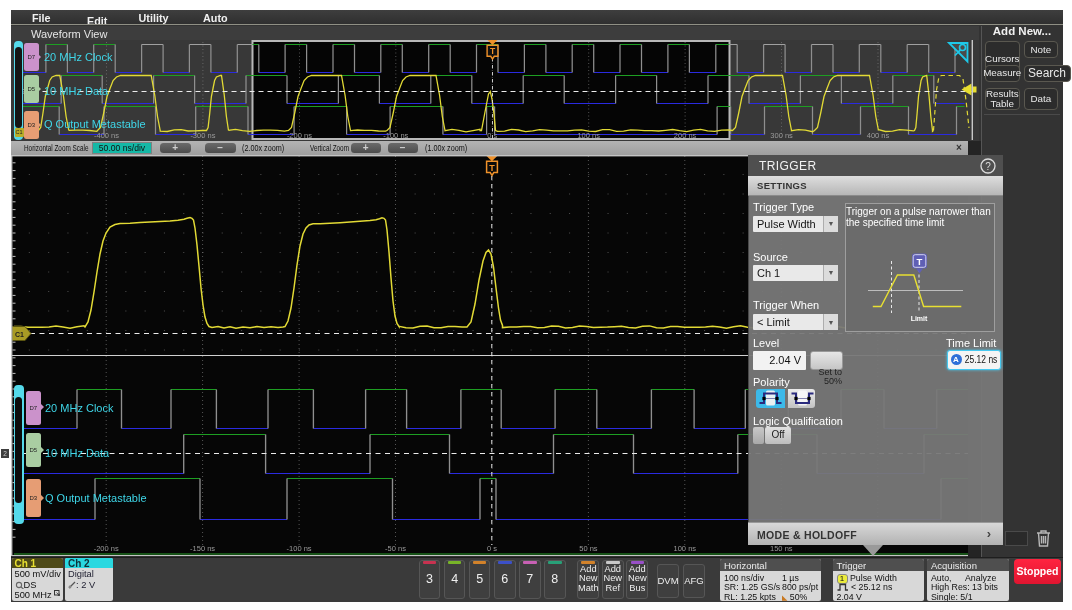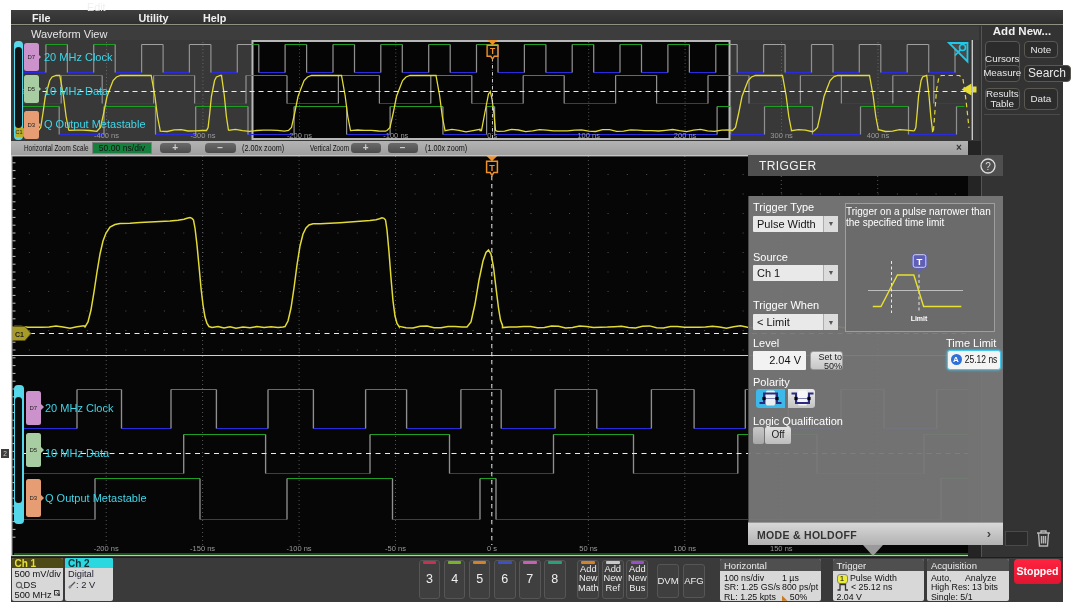--- a/index.html
+++ b/index.html
@@ -13,23 +13,23 @@
 .bbtn{position:absolute;background:#3f3f3f;border:1px solid #565656;border-radius:3px;color:#efefef;display:flex;align-items:center;justify-content:center;text-align:center}
 .stripe{position:absolute;height:2.6px;border-radius:1px}
 .bx{position:absolute;background:#d8d8d8;border-radius:2px;overflow:hidden}
 .bx .hd{background:#4f4f4f;color:#ececec;font-size:9.5px;padding:1px 0 1px 4px;height:12px}
 .bx .r{position:absolute;color:#111;font-size:8.8px;white-space:nowrap}
 </style></head>
 <body>
 <div id="app"></div>
 <div class="abs" style="left:10.5px;top:10px;width:1052.5px;height:14px;background:linear-gradient(#3e3e3e,#2f2f2f)"></div>
 <div class="abs" style="left:32px;top:11.5px;color:#f0f0f0;font-size:10.8px;font-weight:bold">File</div>
-<div class="abs" style="left:87px;top:1px;color:#f0f0f0;font-size:10.8px;font-weight:normal">Edit</div>
+<div class="abs" style="left:87px;top:15px;color:#f0f0f0;font-size:10.8px;font-weight:bold">Edit</div>
 <div class="abs" style="left:138.5px;top:11.5px;color:#f0f0f0;font-size:10.8px;font-weight:bold">Utility</div>
-<div class="abs" style="left:203px;top:11.5px;color:#f0f0f0;font-size:10.8px;font-weight:bold">Help</div>
+<div class="abs" style="left:203px;top:11.5px;color:#f0f0f0;font-size:10.8px;font-weight:bold">Auto</div>
 <div class="abs" style="left:10.5px;top:24px;width:1052.5px;height:1px;background:#8f8f84"></div>
 <div class="abs" style="left:10.5px;top:25.5px;width:968px;height:14.5px;background:#3d3d3d"></div>
 <div class="abs" style="left:31px;top:27.5px;color:#e5e5e5;font-size:11px">Waveform View</div>
 <svg style="position:absolute;left:10.5px;top:40px" width="968" height="101">
     <rect x="0" y="0" width="968" height="101" fill="#383838"></rect>
     <rect x="241.5" y="1.0" width="477" height="98" fill="#050505" stroke="#b8b8b8" stroke-width="2"></rect>
     <line x1="95.5" y1="2.0" x2="95.5" y2="99.0" stroke="#888" stroke-width="0.8" stroke-dasharray="1 2.5" opacity="0.75"></line>
     <line x1="191.9" y1="2.0" x2="191.9" y2="99.0" stroke="#888" stroke-width="0.8" stroke-dasharray="1 2.5" opacity="0.75"></line>
     <line x1="288.4" y1="2.0" x2="288.4" y2="99.0" stroke="#888" stroke-width="0.8" stroke-dasharray="1 2.5" opacity="0.75"></line>
     <line x1="384.8" y1="2.0" x2="384.8" y2="99.0" stroke="#888" stroke-width="0.8" stroke-dasharray="1 2.5" opacity="0.75"></line>
@@ -231,21 +231,21 @@
 <div class="abs" style="left:38px;top:54px;border-left:3px solid #cb92cb;border-top:3px solid transparent;border-bottom:3px solid transparent;z-index:4"></div>
 <div class="badge" style="left:24px;top:75px;height:28px;background:#a9cda2">D5</div>
 <div class="abs" style="left:38px;top:86px;border-left:3px solid #a9cda2;border-top:3px solid transparent;border-bottom:3px solid transparent;z-index:4"></div>
 <div class="badge" style="left:24px;top:111px;height:28px;background:#e69d74">D3</div>
 <div class="abs" style="left:38px;top:122px;border-left:3px solid #e69d74;border-top:3px solid transparent;border-bottom:3px solid transparent;z-index:4"></div>
 <div class="cyanlbl" style="left:44px;top:51px">20 MHz Clock</div>
 <div class="cyanlbl" style="left:44px;top:84.5px">10 MHz Data</div>
 <div class="cyanlbl" style="left:44px;top:118px">Q Output Metastable</div>
 <div class="abs" style="left:10.5px;top:141px;width:957.5px;height:13.5px;background:linear-gradient(#b4b4b4,#9f9f9f)"></div>
 <div class="abs" style="left:24px;top:143px;color:#111;font-size:8.5px;transform:scaleX(.75);transform-origin:0 0;white-space:nowrap">Horizontal Zoom Scale</div>
-<div class="abs" style="left:92px;top:142px;width:60px;height:11.5px;background:#15803d;border:1px solid #808080;color:#111;font-size:8.6px;text-align:center;line-height:10px">50.00 ns/div</div>
+<div class="abs" style="left:92px;top:142px;width:60px;height:11.5px;background:#14b8a6;border:1px solid #808080;color:#111;font-size:8.6px;text-align:center;line-height:10px">50.00 ns/div</div>
 <div class="abs" style="left:160px;top:142.5px;width:30.5px;height:10.5px;background:linear-gradient(#6a6a6a,#4c4c4c);border-radius:3.5px;color:#cfcfcf;font-size:10px;font-weight:bold;text-align:center;line-height:9.5px">+</div>
 <div class="abs" style="left:205px;top:142.5px;width:30.5px;height:10.5px;background:linear-gradient(#6a6a6a,#4c4c4c);border-radius:3.5px;color:#cfcfcf;font-size:10px;font-weight:bold;text-align:center;line-height:9.5px">−</div>
 <div class="abs" style="left:350.5px;top:142.5px;width:30.5px;height:10.5px;background:linear-gradient(#6a6a6a,#4c4c4c);border-radius:3.5px;color:#cfcfcf;font-size:10px;font-weight:bold;text-align:center;line-height:9.5px">+</div>
 <div class="abs" style="left:387.5px;top:142.5px;width:30.5px;height:10.5px;background:linear-gradient(#6a6a6a,#4c4c4c);border-radius:3.5px;color:#cfcfcf;font-size:10px;font-weight:bold;text-align:center;line-height:9.5px">−</div>
 <div class="abs" style="left:242px;top:143px;color:#111;font-size:8.5px;transform:scaleX(.85);transform-origin:0 0;white-space:nowrap">(2.00x zoom)</div>
 <div class="abs" style="left:310px;top:143px;color:#111;font-size:8.5px;transform:scaleX(.75);transform-origin:0 0;white-space:nowrap">Vertical Zoom</div>
 <div class="abs" style="left:425px;top:143px;color:#111;font-size:8.5px;transform:scaleX(.85);transform-origin:0 0;white-space:nowrap">(1.00x zoom)</div>
 <div class="abs" style="left:956px;top:141.5px;color:#333;font-size:10px;font-weight:bold">×</div>
 <svg style="position:absolute;left:11px;top:155px" width="959" height="401">
     <rect x="0" y="0" width="959" height="401" fill="#060606"></rect>
@@ -383,20 +383,23 @@
   </svg>
 <div class="abs" style="left:1005px;top:531px;width:23px;height:15px;background:#2a2a2a;border:1px solid #4a4a4a"></div>
 <div class="abs" style="left:748px;top:155px;width:255px;height:390px;z-index:10">
     <div class="abs" style="left:0;top:0;width:255px;height:21px;background:#4f4f4f">
       <span style="position:absolute;left:11px;top:4px;color:#f2f2f2;font-size:12px;letter-spacing:.4px">TRIGGER</span>
     </div>
     <svg class="abs" style="left:232px;top:3px" width="17" height="17">
       <circle cx="8" cy="8" r="7" fill="none" stroke="#dcdcdc" stroke-width="1.3"></circle>
       <text x="8" y="11.5" fill="#dcdcdc" font-size="10" text-anchor="middle" font-family="Liberation Sans">?</text>
     </svg>
+    <div class="abs" style="left:0;top:21px;width:255px;height:20px;background:linear-gradient(#dedede,#b6b6b6);border-bottom:1px solid #8a8a8a">
+      <span style="position:absolute;left:9px;top:4px;color:#333;font-size:9.5px;font-weight:bold;letter-spacing:.3px">SETTINGS</span>
+    </div>
     <div class="abs" style="left:0;top:41px;width:255px;height:325.5px;background:rgba(120,120,120,0.95);border-left:1px solid rgba(40,40,40,0.55)"></div>
     <div class="lbl" style="left:5px;top:46px;font-size:11px">Trigger Type</div>
     <div class="lbl" style="left:5px;top:95.5px;font-size:11px">Source</div>
     <div class="lbl" style="left:5px;top:144px;font-size:11px">Trigger When</div>
     <div class="lbl" style="left:5px;top:182px;font-size:11px">Level</div>
     <div class="lbl" style="left:198px;top:182px;font-size:11px">Time Limit</div>
     <div class="lbl" style="left:5px;top:221px;font-size:11px">Polarity</div>
     <div class="lbl" style="left:5px;top:259.5px;font-size:11px">Logic Qualification</div>
     <div class="dd" style="left:5px;top:60.5px;width:85px;height:16.5px">Pulse Width<span class="arr">▼</span></div>
     <div class="dd" style="left:5px;top:109.7px;width:85px;height:16.5px">Ch 1<span class="arr">▼</span></div>
@@ -408,21 +411,21 @@
 <line x1="46.5" y1="58" x2="46.5" y2="110" stroke="#e8e8e8" stroke-width="1" stroke-dasharray="3 2.5"></line>
 <line x1="74" y1="66" x2="74" y2="110" stroke="#e8e8e8" stroke-width="1" stroke-dasharray="3 2.5"></line>
 <polyline points="27.8,103.5 36,103.5 52.4,72 68.8,72 78.6,103.5 116.3,103.5" fill="none" stroke="#e8e032" stroke-width="1.4"></polyline>
 <rect x="67" y="50.5" width="15" height="15" rx="2.5" fill="#5f5fb5"></rect>
 <rect x="68.2" y="51.7" width="12.6" height="12.6" rx="2" fill="none" stroke="#d2d2ee" stroke-width="1"></rect>
 <polygon points="71,65.5 78,65.5 74.5,70.5" fill="#5f5fb5"></polygon>
 <text x="74.5" y="61.5" fill="#fff" font-size="9.5" font-weight="bold" text-anchor="middle" font-family="Liberation Sans">T</text>
 <text x="74" y="118" fill="#fff" font-size="7" font-weight="bold" text-anchor="middle" font-family="Liberation Sans">Limit</text>
 </svg>
     <div class="abs" style="left:5px;top:196px;width:53px;height:18.6px;background:#f2f2f2;border-radius:1px;color:#111;font-size:11px;text-align:right;line-height:18.6px;padding-right:5px">2.04 V</div>
-    <div class="abs" style="left:62px;top:196px;width:33px;height:18.6px;background:linear-gradient(#e6e6e6,#c6c6c6);border:1px solid #999;border-radius:3px;color:#222;font-size:9px;text-align:right;line-height:9px;padding-top:1px">Set to<br>50%</div>
+    <div class="abs" style="left:62px;top:196px;width:33px;height:18.6px;background:linear-gradient(#e6e6e6,#c6c6c6);border:1px solid #999;border-radius:3px;color:#222;font-size:9px;text-align:right;line-height:9px;padding-top:16px">Set to<br>50%</div>
     <div class="abs" style="left:199px;top:195px;width:54px;height:20px;background:#f4f4f4;border:1.6px solid #45c8f0;border-radius:3px;box-shadow:0 0 3px #45c8f0">
       <span style="position:absolute;left:2.5px;top:3px;width:11px;height:11px;background:#2e6fd8;border-radius:50%;color:#fff;font-size:8px;font-weight:bold;text-align:center;line-height:11px">A</span>
       <span style="position:absolute;right:2.5px;top:3px;color:#111;font-size:10px;transform:scaleX(.85);transform-origin:100% 0;white-space:nowrap">25.12 ns</span>
     </div>
     <div class="abs" style="left:7.8px;top:233.5px;width:29.2px;height:19px;background:#3cb9e9;border-radius:3px 0 0 3px"></div>
 <div class="abs" style="left:40.3px;top:233.5px;width:26.4px;height:19px;background:linear-gradient(#ececec,#c2c2c2);border-radius:0 3px 3px 0"></div>
 <svg class="abs" style="left:10px;top:235px" width="25" height="16">
 <rect x="8" y="0.5" width="9" height="15" rx="1.5" fill="#f2f2f2" opacity="0.95"></rect>
 <polyline points="1.5,13 6,13 6,3.5 19,3.5 19,13 23.5,13" fill="none" stroke="#2a2a7e" stroke-width="2"></polyline>
 <line x1="6" y1="8.5" x2="19" y2="8.5" stroke="#2a2a7e" stroke-width="0.8" opacity="0.7"></line>

